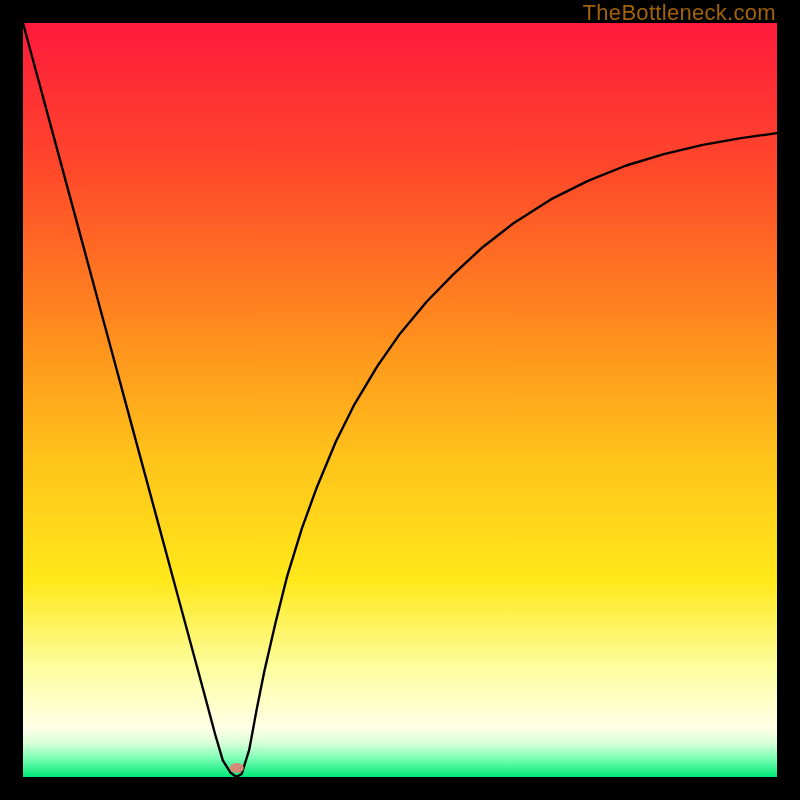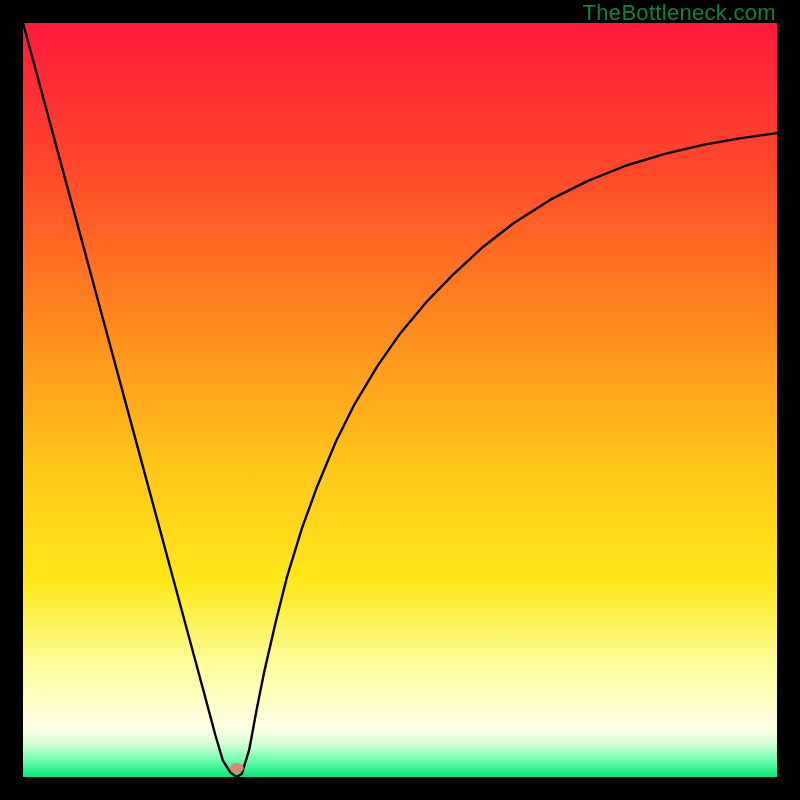--- a/index.html
+++ b/index.html
@@ -22,21 +22,21 @@
     position: absolute;
     left: 0;
     top: 0;
     width: 754px;
     height: 754px;
   }
   .watermark {
     position: absolute;
     top: 0;
     right: 24px;
-    color: #15803d;
+    color: #a16207;
     font-family: Arial, Helvetica, sans-serif;
     font-size: 22px;
     font-weight: 500;
     letter-spacing: 0.3px;
   }
   svg { display: block; }
 </style>
 </head>
 <body>
 

